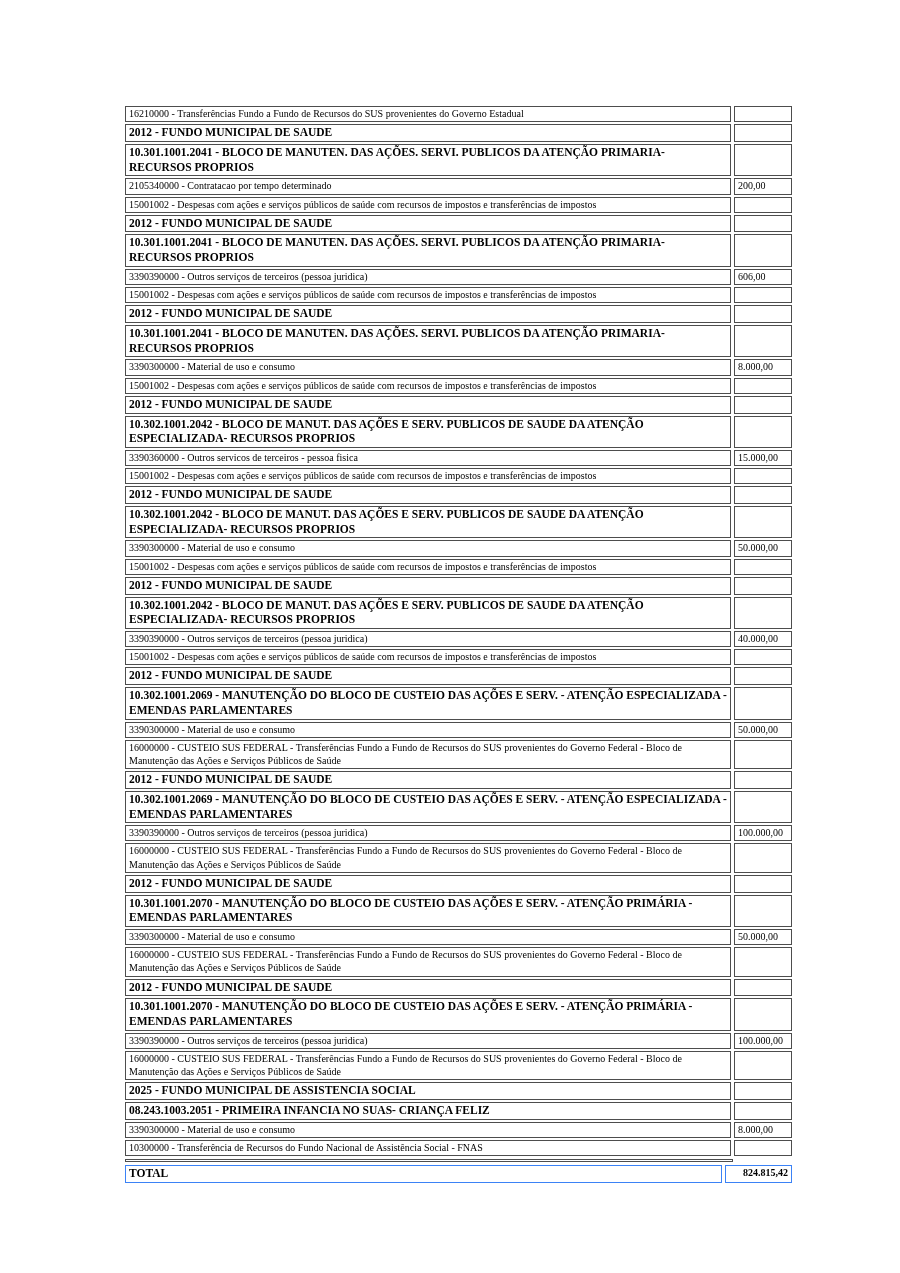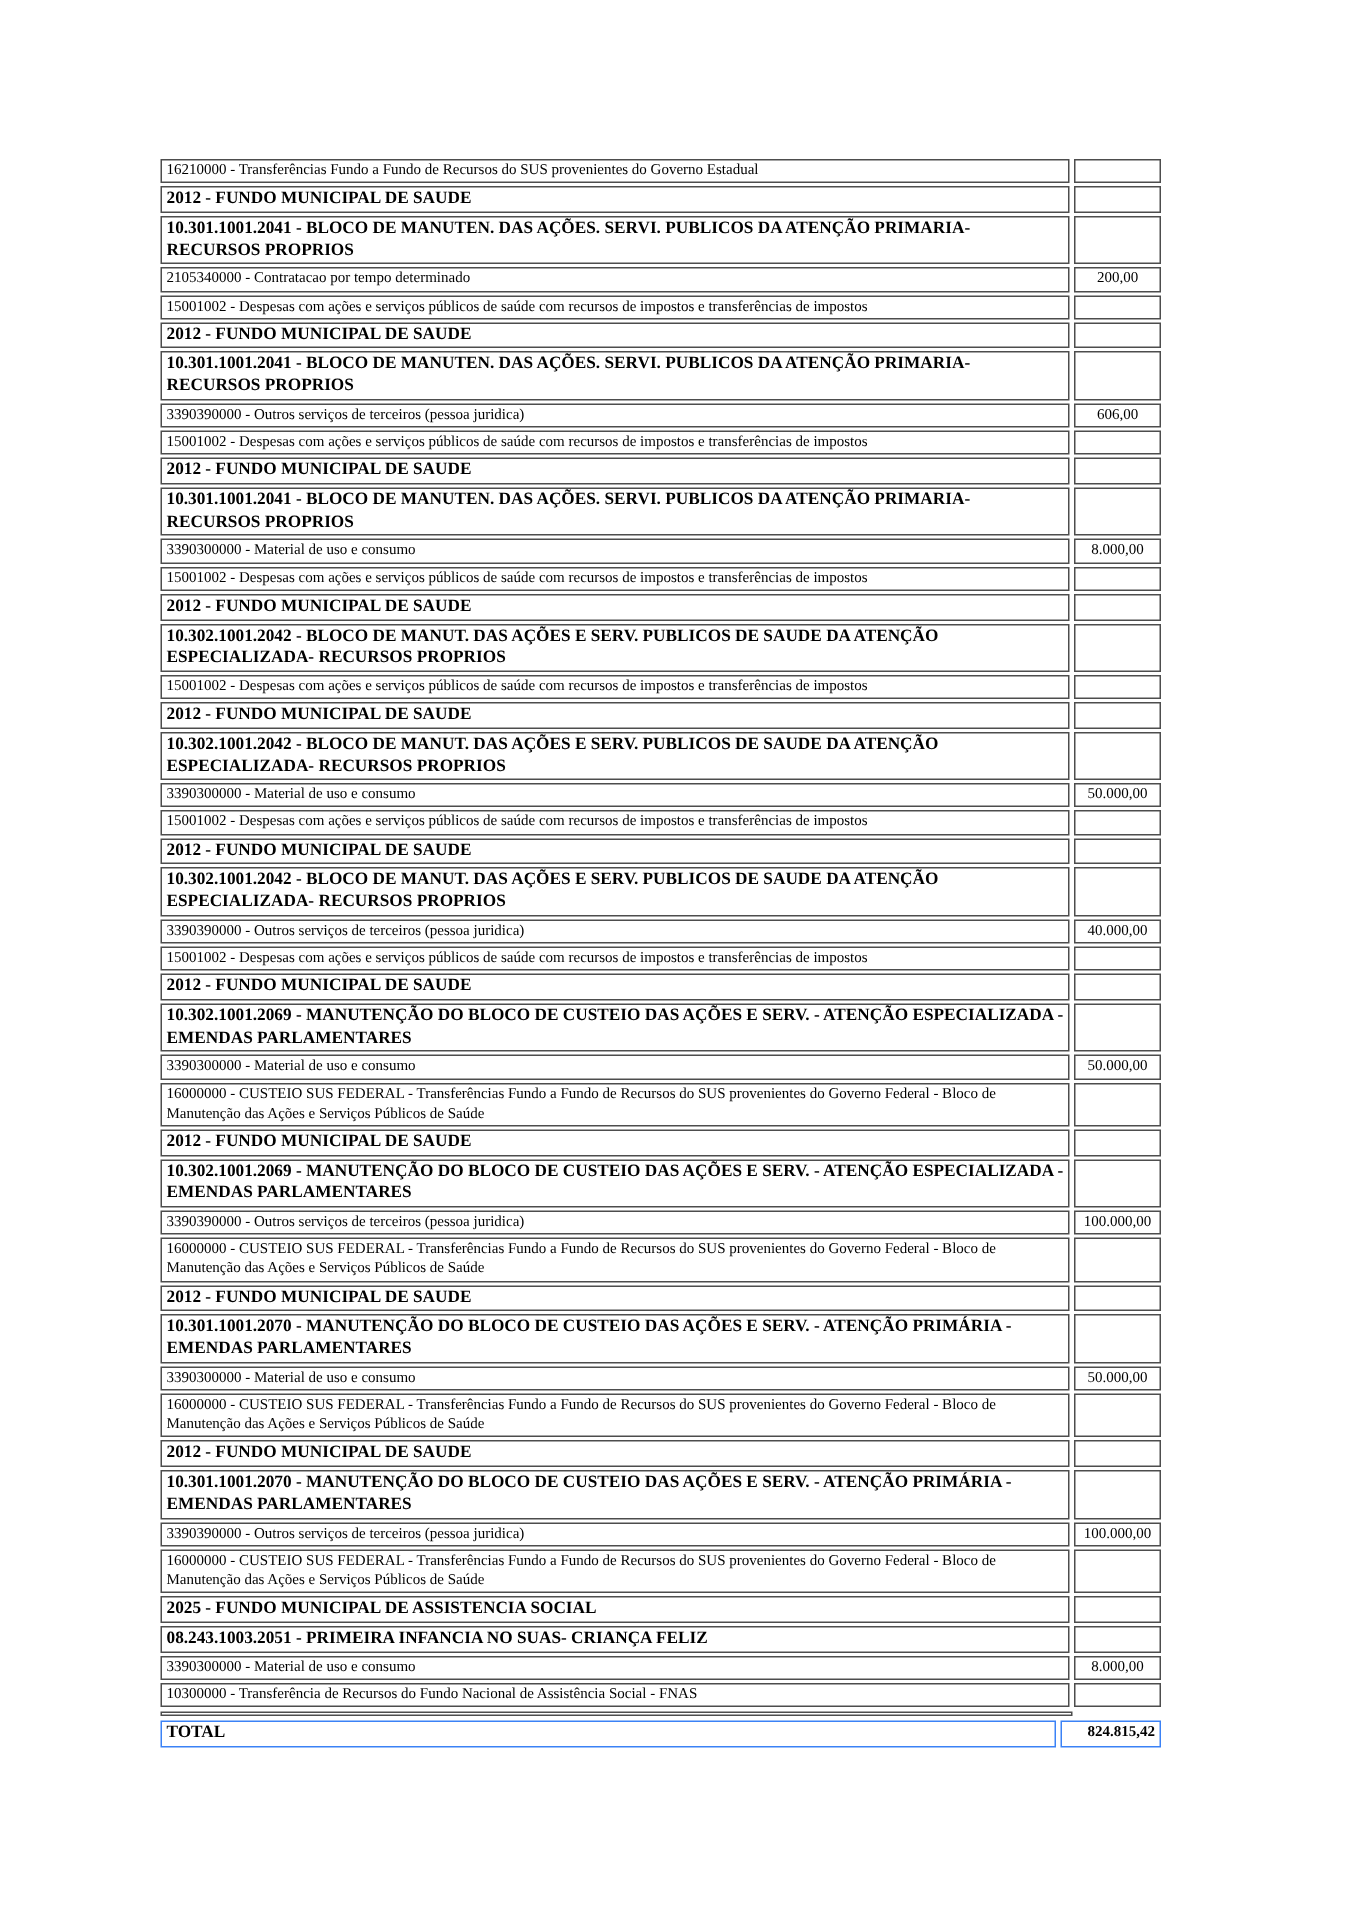--- a/index.html
+++ b/index.html
@@ -11,40 +11,40 @@
   }
   .page {
     position: relative;
     width: 900px;
     height: 1273px;
     background: #ffffff;
     overflow: hidden;
   }
   .doc {
     position: absolute;
-    left: 104px;
+    left: 122px;
     top: 104px;
     width: 673px;
   }
   table.report {
     border-collapse: separate;
     border-spacing: 3px 2px;
     width: 100%;
   }
   table.report td {
     border: 1px solid #4d4d4d;
     background: #ffffff;
     vertical-align: top;
     padding: 0px 3px 1px 3px;
     font-size: 10px;
     line-height: 1.32;
   }
   table.report td.val {
     width: 50px;
-    text-align: center;
+    text-align: left;
     white-space: nowrap;
   }
   table.report tr.b td {
     font-weight: bold;
     font-size: 11.5px;
     line-height: 1.28;
     margin-left: 39px;
   }
   .spacer-bar {
     border: 1px solid #4d4d4d;
@@ -138,20 +138,24 @@
             <td class="desc">15001002 - Despesas com ações e serviços públicos de saúde com recursos de impostos e transferências de impostos</td>
             <td class="val"></td>
           </tr>
           <tr class="b">
             <td class="desc">2012 - FUNDO MUNICIPAL DE SAUDE</td>
             <td class="val"></td>
           </tr>
           <tr class="b">
             <td class="desc">10.302.1001.2042 - BLOCO DE MANUT. DAS AÇÕES E SERV. PUBLICOS DE SAUDE DA ATENÇÃO ESPECIALIZADA- RECURSOS PROPRIOS</td>
             <td class="val"></td>
+          </tr>
+          <tr>
+            <td class="desc">3390360000 - Outros servicos de terceiros - pessoa fisica</td>
+            <td class="val">15.000,00</td>
           </tr>
           <tr>
             <td class="desc">15001002 - Despesas com ações e serviços públicos de saúde com recursos de impostos e transferências de impostos</td>
             <td class="val"></td>
           </tr>
           <tr class="b">
             <td class="desc">2012 - FUNDO MUNICIPAL DE SAUDE</td>
             <td class="val"></td>
           </tr>
           <tr class="b">

